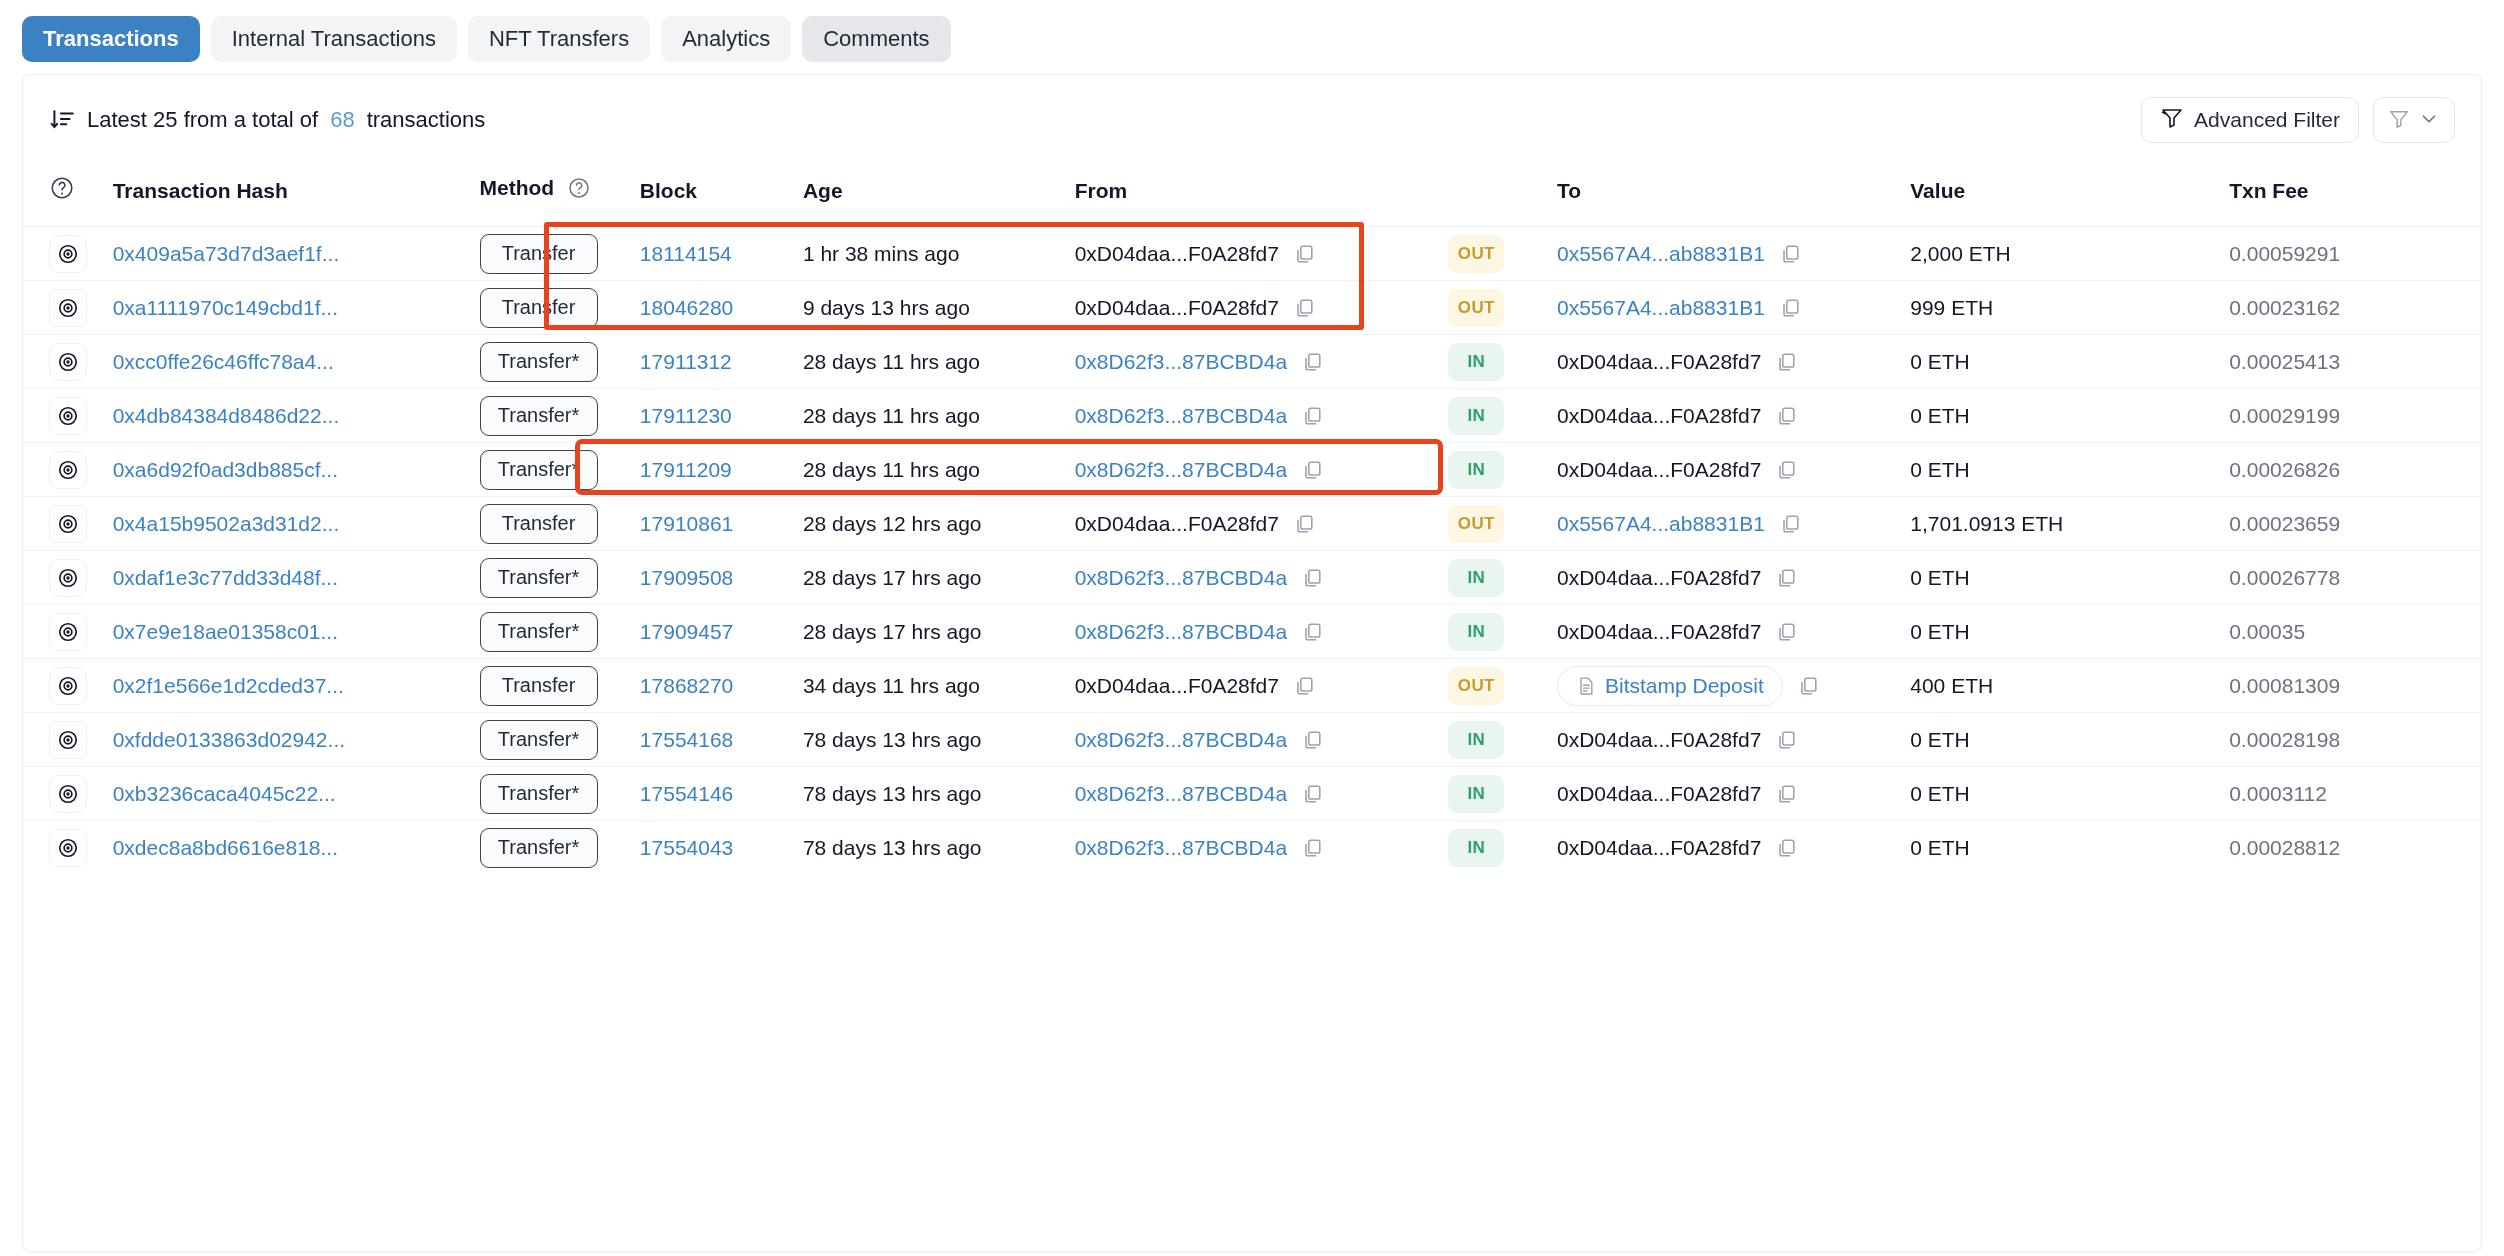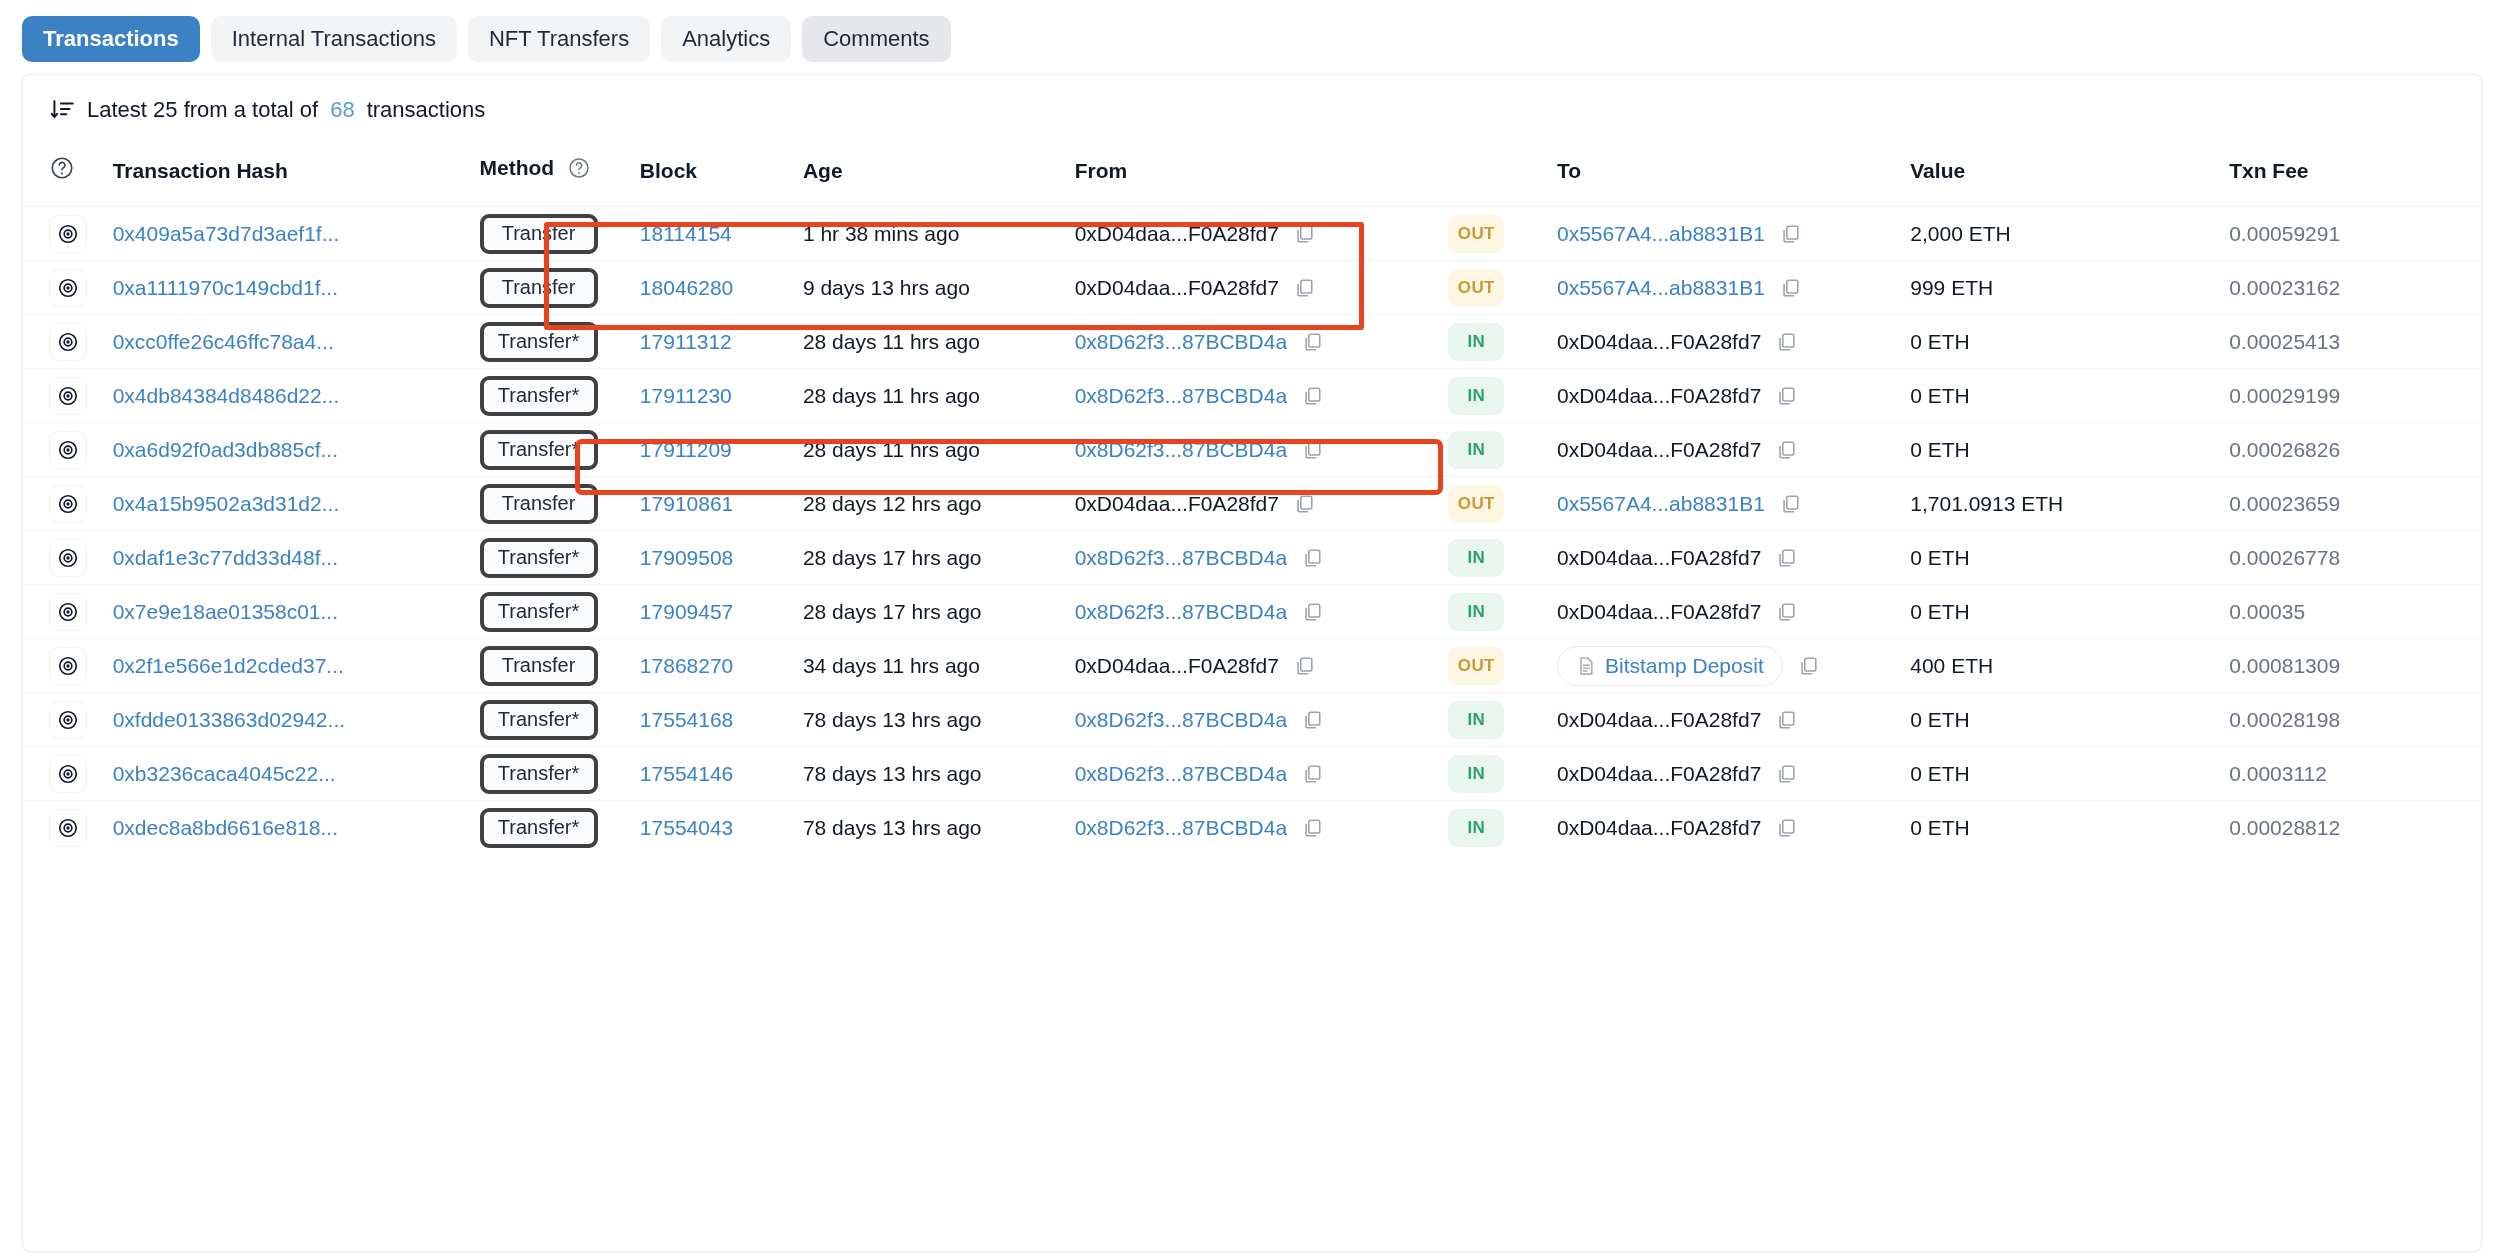--- a/index.html
+++ b/index.html
@@ -145,21 +145,21 @@
     cursor: pointer;
   }
 
   .method-pill {
     display: inline-flex;
     align-items: center;
     justify-content: center;
     min-width: 118px;
     height: 40px;
     padding: 0 10px;
-    border: 4px solid #404040;
+    border: 1px solid #404040;
     border-radius: 9px;
     background: #fafbfc;
     font-size: 20px;
     color: #1f2937;
     cursor: pointer;
   }
 
   .addr-cell { display: flex; align-items: center; gap: 14px; }
   .copy-icon { cursor: pointer; display: flex; align-items: center; }
 
@@ -224,20 +224,43 @@
           <path d="M11 6h11"></path>
             <path d="M11 11h8"></path>
             <path d="M11 16h5"></path>
         </svg>
       </span>
       <span>Latest 25 from a total of</span>
       <span class="count-link">68</span>
       <span>transactions</span>
     </div>
 
+    <div class="toolbar-right">
+      <button class="btn-outline">
+        <span>
+          <svg width="24" height="22" viewBox="0 0 24 22" fill="none" stroke="#111827" stroke-width="1.6" stroke-linejoin="round">
+            <path d="M3 3h18l-7 8v7l-4 2v-9z"></path>
+              <path d="M2 5l4 2"></path>
+          </svg>
+        </span>
+        <span>Advanced Filter</span>
+      </button>
+      <button class="btn-icon">
+        <span>
+          <svg width="22" height="22" viewBox="0 0 24 24" fill="none" stroke="#9ca3af" stroke-width="1.6" stroke-linejoin="round">
+            <path d="M3 4h18l-7 9v6l-4 2v-8z"></path>
+          </svg>
+        </span>
+        <span>
+          <svg width="22" height="22" viewBox="0 0 24 24" fill="none" stroke="#6b7280" stroke-width="1.8" stroke-linecap="round" stroke-linejoin="round">
+            <path d="M6 9l6 6 6-6"></path>
+          </svg>
+        </span>
+      </button>
+    </div>
   </div>
 
   <table class="txtable">
     <thead>
       <tr>
         <th class="c-eye">
           <span>
             <svg width="26" height="26" viewBox="0 0 24 24" fill="none" stroke="#374151" stroke-width="1.5">
               <circle cx="12" cy="12" r="9"></circle>
               <path d="M9.5 9.2a2.6 2.6 0 114.1 2.3c-.9.6-1.6 1-1.6 2.1" stroke-linecap="round"></path>

